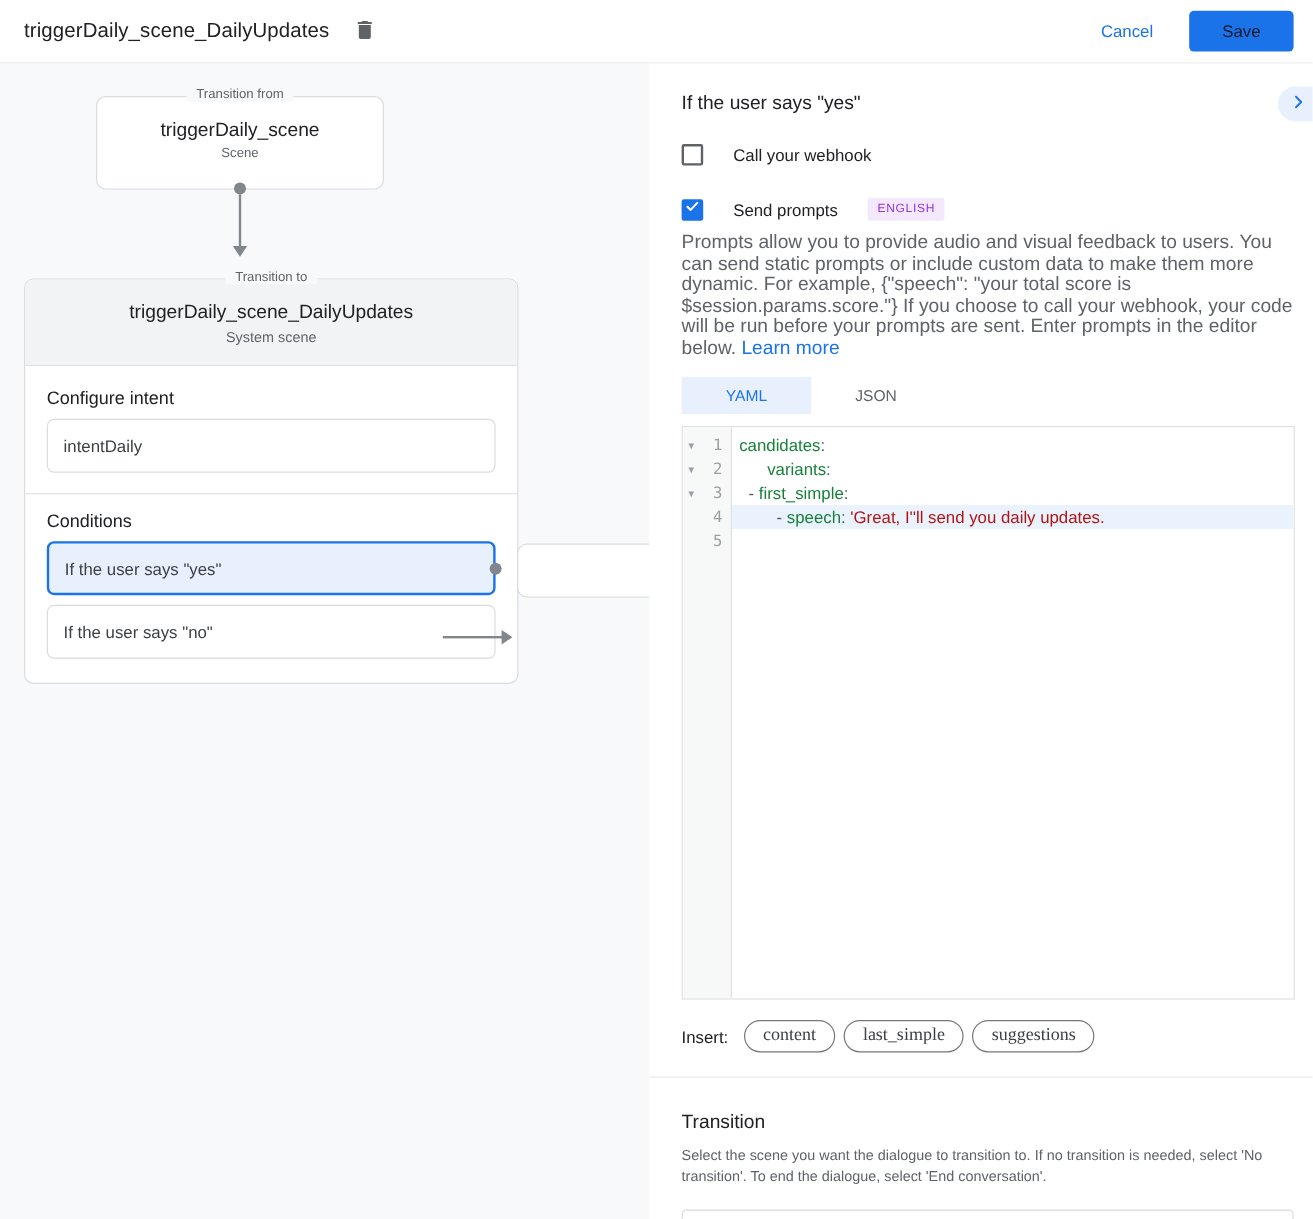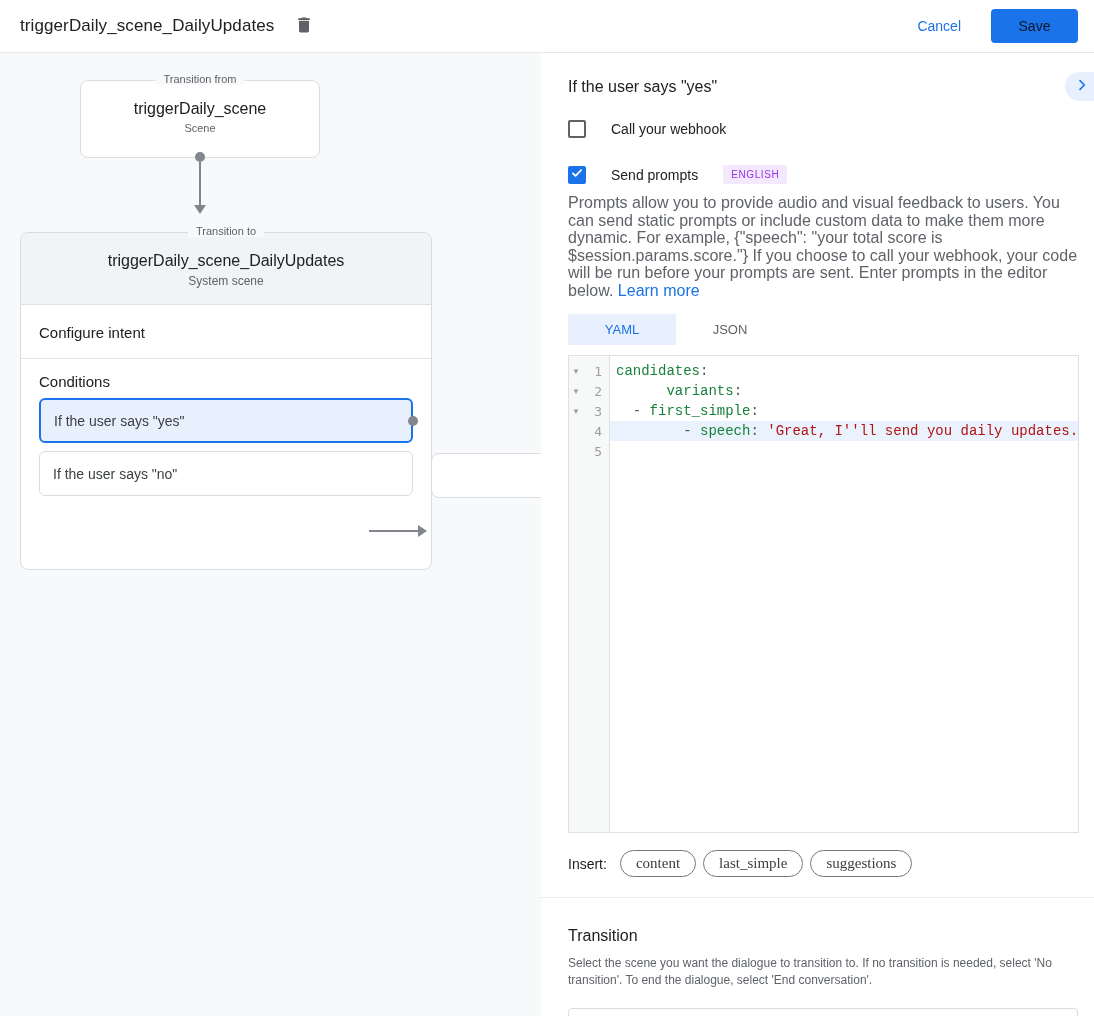--- a/index.html
+++ b/index.html
@@ -78,21 +78,21 @@
        color:var(--muted); cursor:pointer; background:transparent; border:none; font-family:inherit;}
   .tab.active{background:var(--accent-light); color:var(--accent);}
   .editor{margin-top:10px; width:511px; height:478px; border:1px solid #e0e0e0; display:flex; background:#fff; overflow:hidden;}
   .gutter{width:41px; background:#f7f8f8; border-right:1px solid #e0e0e0; padding-top:5px; flex:none;}
   .gut-row{height:20px; display:flex; align-items:center;}
   .fold{width:13px; padding-left:3px; font-size:8px; color:#9aa0a6; cursor:pointer;}
   .lnum{flex:1; text-align:right; padding-right:7px; font-family:"DejaVu Sans Mono","Liberation Mono",monospace;
         font-size:13px; color:#9e9e9e;}
   .code{flex:1; padding-top:5px; overflow:hidden; cursor:text;}
   .code-row{height:20px; line-height:20px; padding-left:6px; white-space:pre; overflow:hidden;
-            font-family:Liberation Mono, monospace; font-size:14px; color:#455a64;}
+            font-family:Liberation Sans, sans-serif; font-size:14px; color:#455a64;}
   .code-row.hl{background:#e9f2fd;}
   .code-row .k{color:var(--code-key);}
   .code-row .s{color:var(--code-string);}
   .code-row .p{color:#455a64;}
   .insert-row{margin-top:17px; display:flex; align-items:center;}
   .insert-label{font-size:14px; color:var(--text); margin-right:13px;}
   .chip{height:27px; padding:0 15px; margin-right:7px; border:1px solid #747775; border-radius:14px; background:#fff;
         font-size:15px; color:#3c4043; cursor:pointer; font-family:Liberation Serif, serif;}
   .panel-divider{margin:20px -16px 0 -27px; border-top:1px solid #e8eaed;}
   .transition-title{margin-top:29px; font-size:16px; font-weight:400; color:var(--text);}
@@ -136,20 +136,23 @@
     <div class="varrow-head"></div>
 
     <div class="to-node">
       <span class="node-label">Transition to</span>
       <div class="to-header">
         <div class="to-title">triggerDaily_scene_DailyUpdates</div>
         <div class="to-sub">System scene</div>
       </div>
       <div class="to-body">
         <div class="sec-label lbl-intent">Configure intent</div>
+        <div class="field">
+          <span>intentDaily</span>
+        </div>
         <div class="to-divider"></div>
         <div class="sec-label lbl-cond">Conditions</div>
         <div class="cond selected">
           <span>If the user says "yes"</span>
           <span class="dot dot-right"></span>
         </div>
         <div class="cond">
           <span>If the user says "no"</span>
         </div>
       </div>

